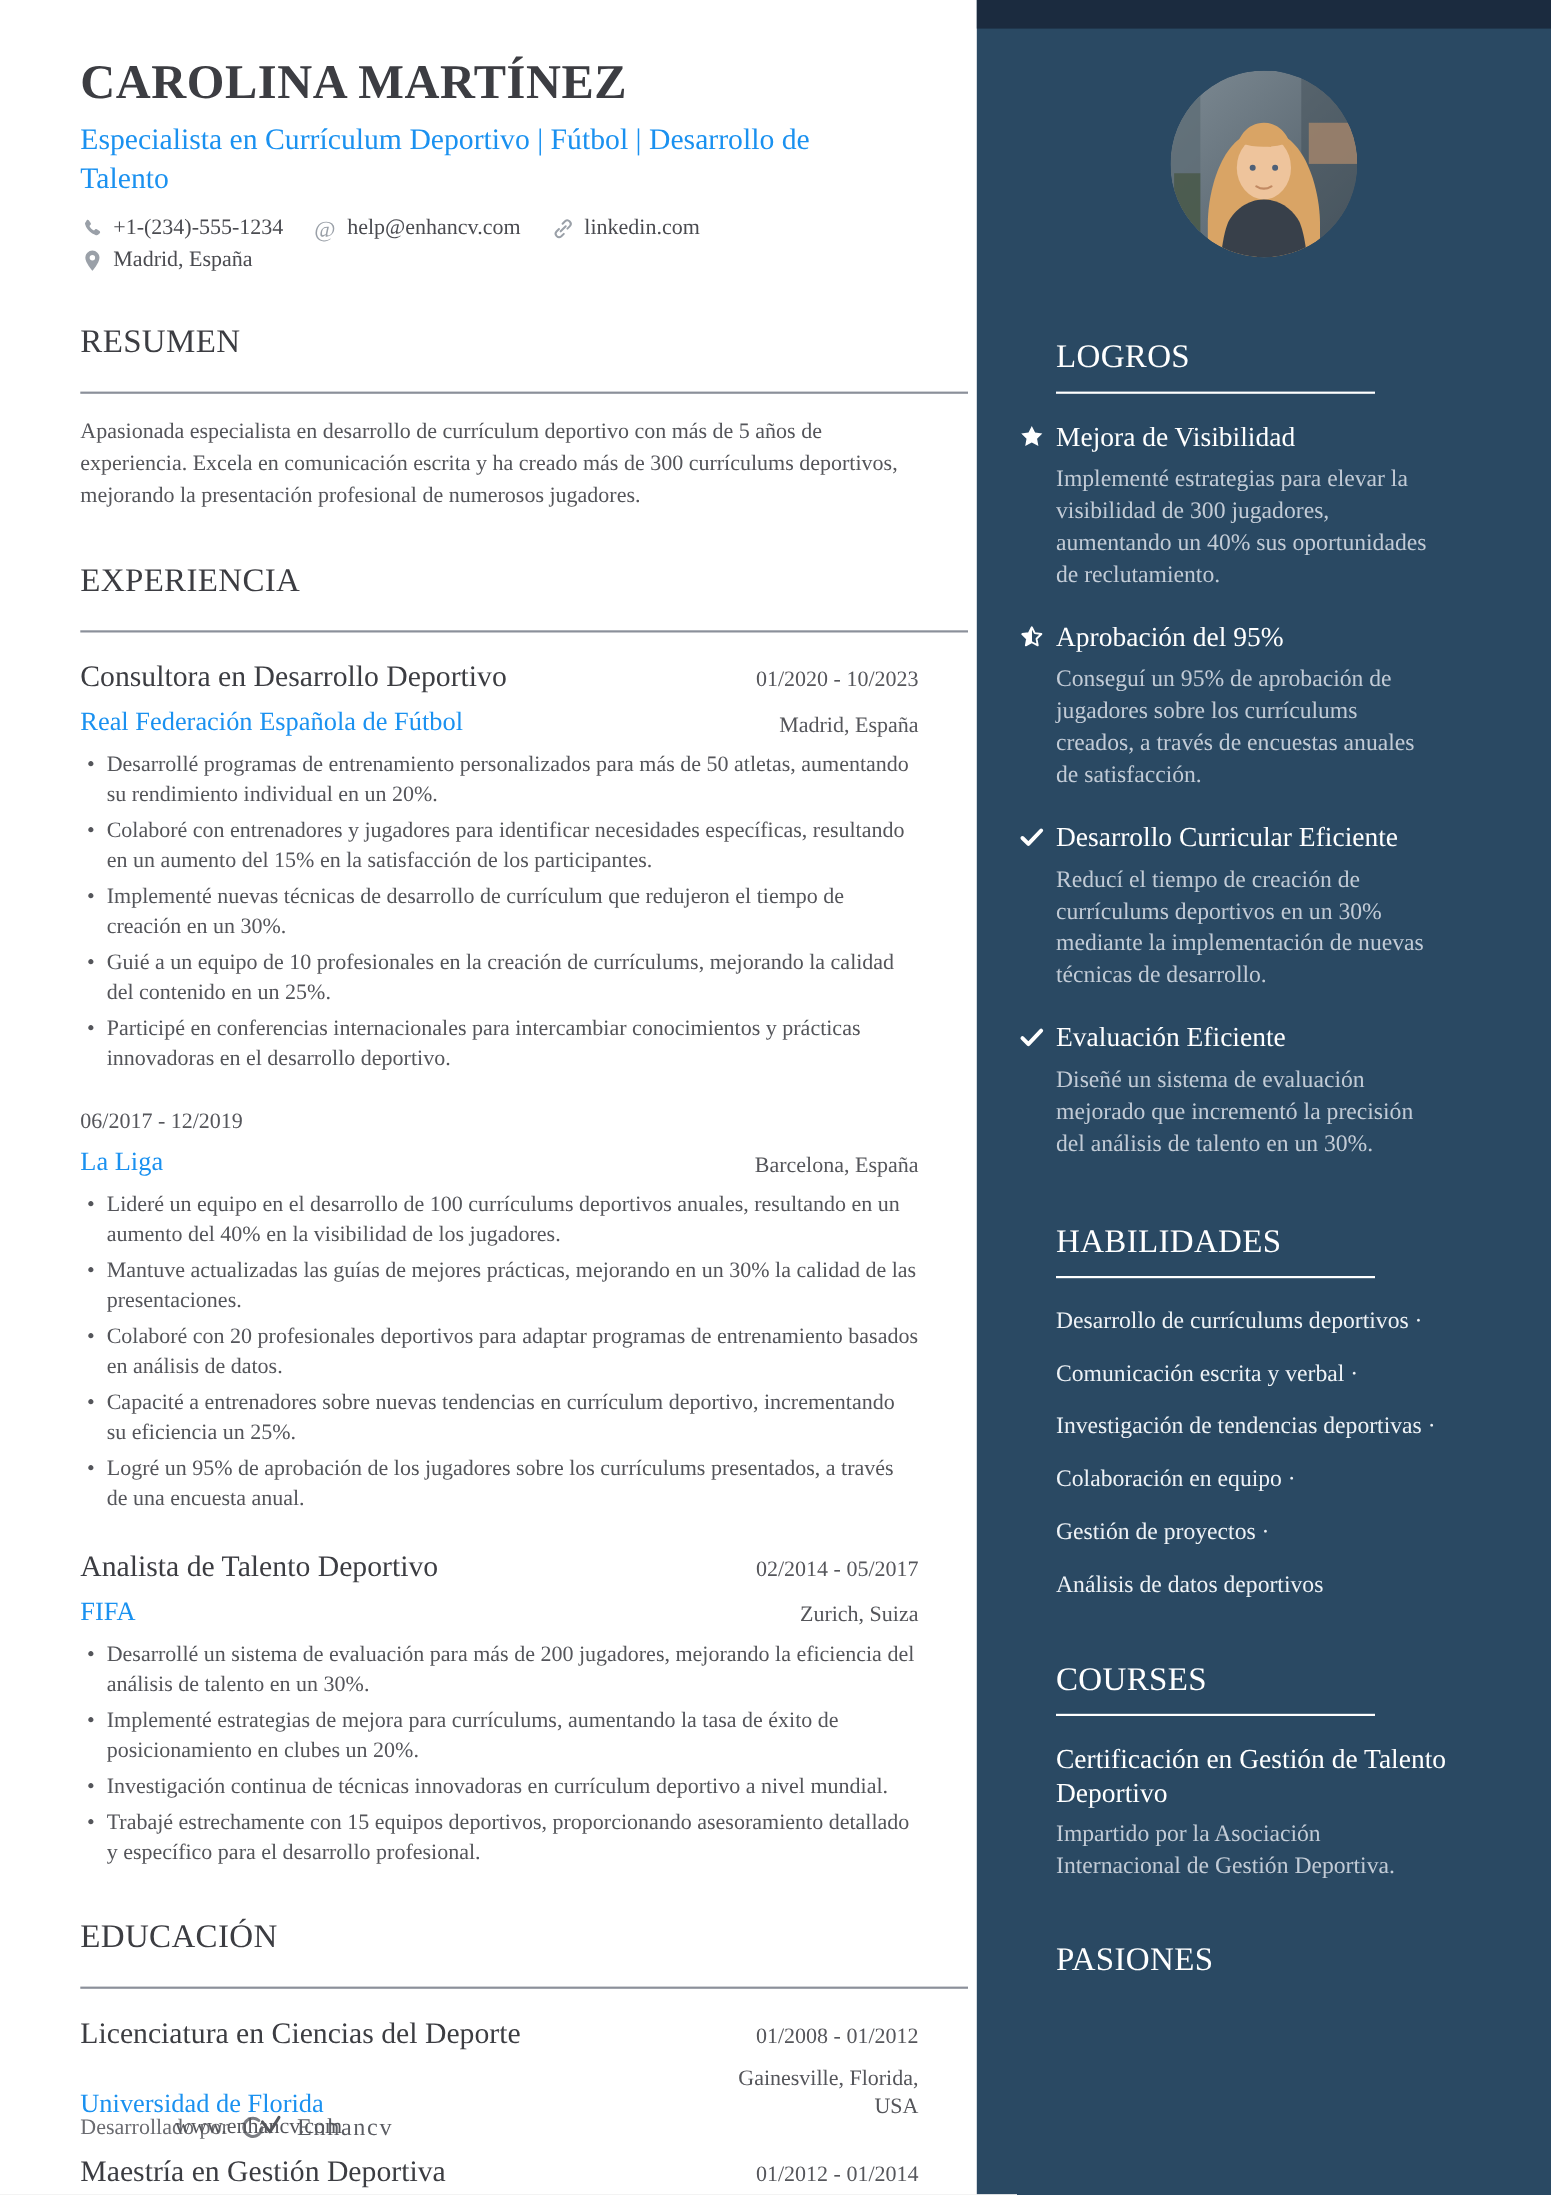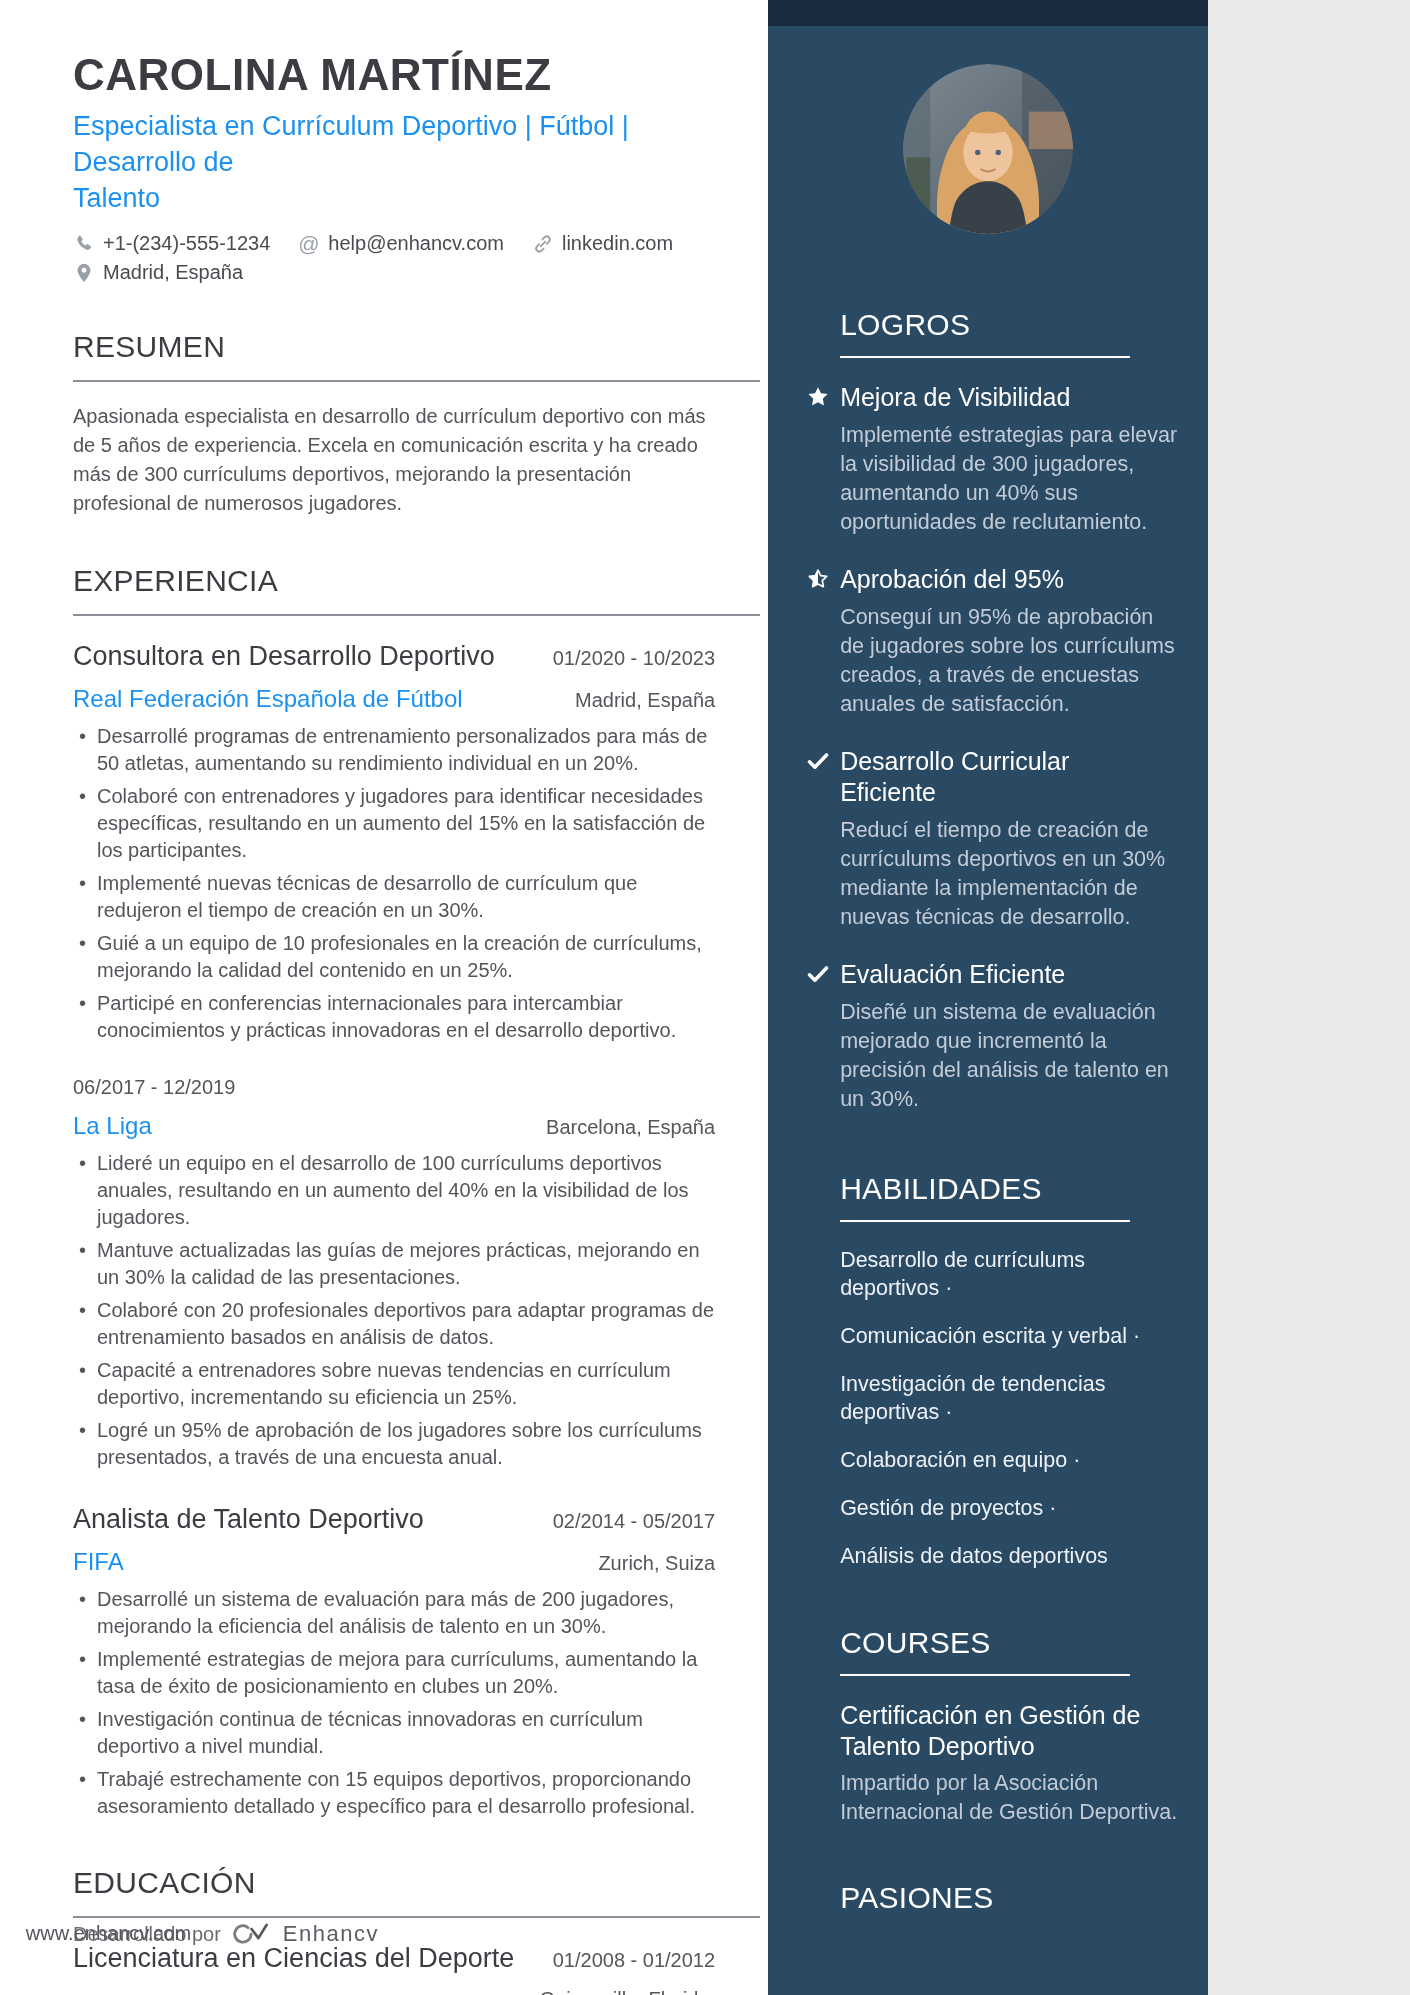--- a/index.html
+++ b/index.html
@@ -1,35 +1,35 @@
 <!DOCTYPE html>
 <html><head>
 <meta charset="utf-8">
 <style>
   * { margin:0; padding:0; box-sizing:border-box; }
   html,body { background:#e9e9e9; }
   .page {
-    width:1208px; height:1995px; position:relative; display:flex;
+    width:1410px; height:1995px; position:relative; display:flex;
     background:#ffffff; overflow:hidden;
-    font-family:Liberation Sans, sans-serif;
+    font-family:Liberation Serif, serif;
     -webkit-font-smoothing:antialiased;
   }
   
   .left { width:888px; padding:50px 53px 0 73px; position:relative; }
   .name { font-size:44px; line-height:50px; font-weight:700; color:#3c3d42; letter-spacing:.5px; }
   .headline { margin-top:8px; font-size:27px; line-height:36px; color:#1a91f0; white-space:pre-line; font-weight:400; }
   .contact { margin-top:16px; color:#4a4b50; font-size:20px; }
   .contact-row { display:flex; gap:28px; margin-top:6px; }
   .contact-item { display:flex; align-items:center; gap:8px; }
   .cicon { width:22px; height:22px; flex:0 0 auto; display:inline-block; }
   .at-glyph { font-size:21px; color:#9aa0a8; line-height:22px; }
   .section { margin-top:46px; }
   .section-head {
     font-size:30px; line-height:34px; color:#3c3d42; font-weight:500; letter-spacing:.3px;
-    padding-bottom:16px; border-bottom:2px solid #8b909a; margin-right:-45px;
+    padding-bottom:28px; border-bottom:2px solid #8b909a; margin-right:-45px;
   }
   .summary-text { margin-top:20px; font-size:20px; line-height:29px; color:#54555a; }
   .job { margin-top:24px; }
   .job + .job { margin-top:32px; }
   .row { display:flex; justify-content:space-between; align-items:baseline; }
   .job-title { font-size:27px; line-height:32px; color:#3c3d42; font-weight:500; }
   .job-dates { font-size:20px; color:#55565b; white-space:nowrap; }
   .company-row { margin-top:12px; align-items:flex-end; }
   .company { font-size:24px; line-height:29px; color:#1a91f0; font-weight:500; }
   .job-loc { font-size:20px; line-height:26px; color:#55565b; text-align:right; white-space:pre-line; }

